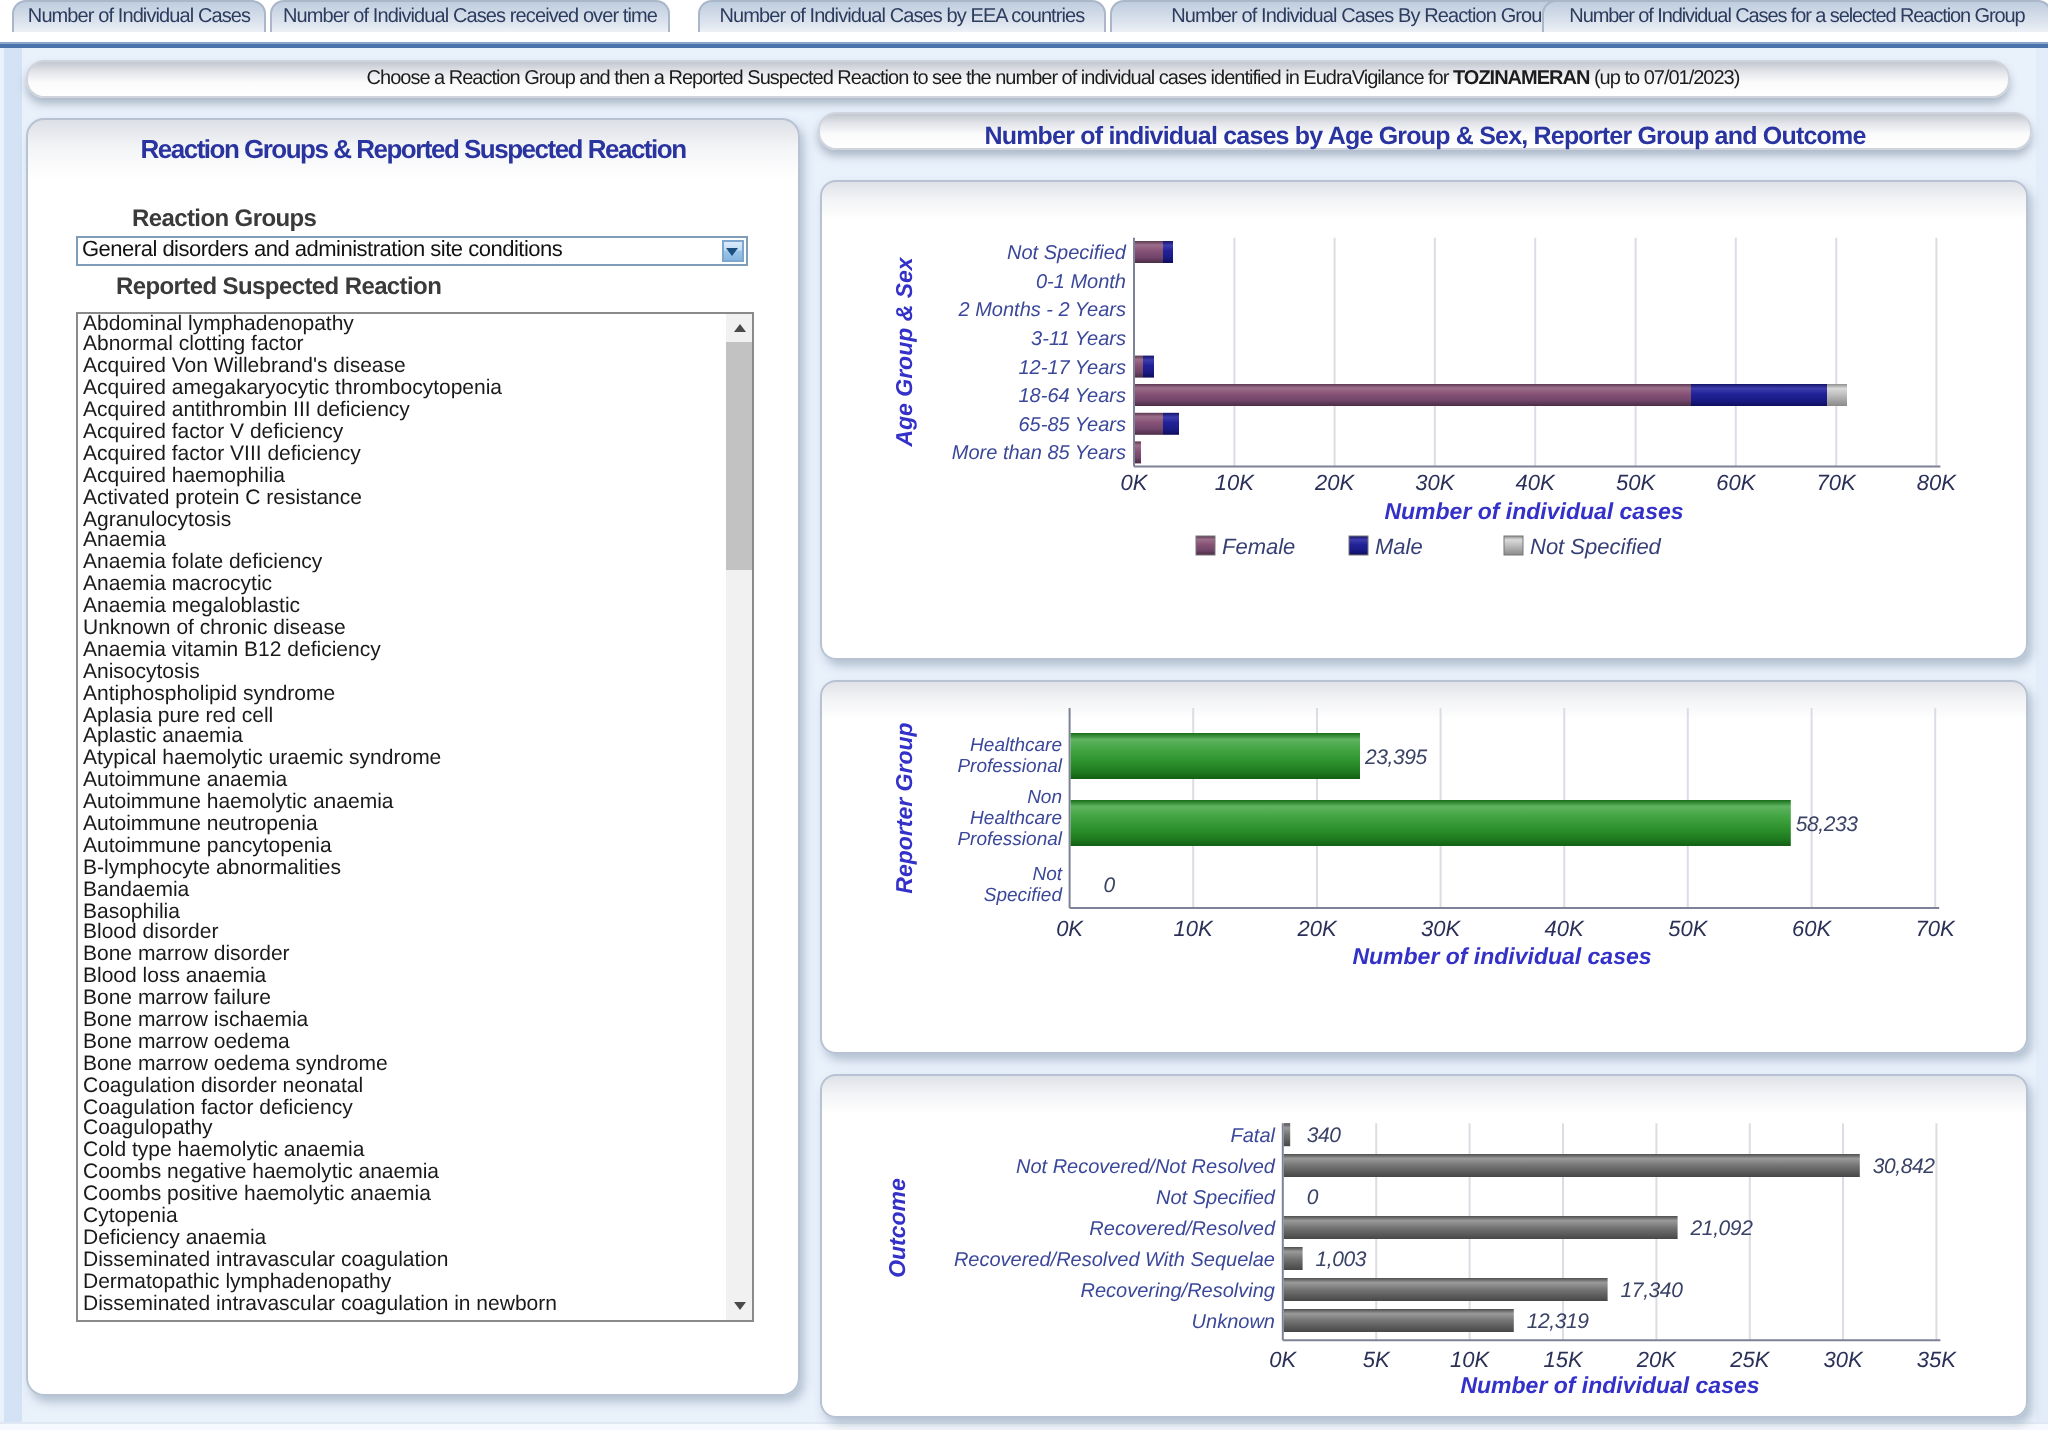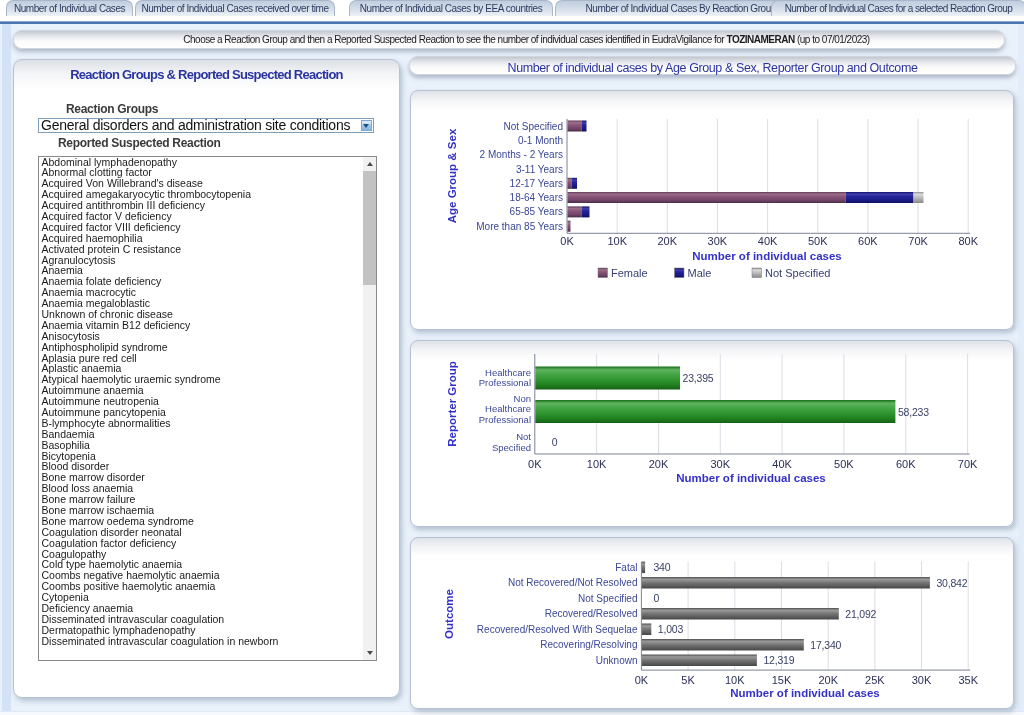--- a/index.html
+++ b/index.html
@@ -5,36 +5,36 @@
 html,body { width:1024px; height:715px; overflow:hidden; }
 body { font-family:"Liberation Sans", sans-serif; background:#e9f1fb; position:relative; }
 #lstrip { position:absolute; left:2px; top:23px; width:9px; height:692px; background:#d3e2f4; }
 #rstrip { position:absolute; left:1018px; top:23px; width:6px; height:692px; background:#e3edf9; }
 #bstrip { position:absolute; left:0; top:710.5px; width:1024px; height:4.5px; background:#f6f9fd; border-top:1px solid #e0e9f3; }
 #tabbar { position:absolute; left:0; top:0; width:1024px; height:21px; background:#fff; }
 .tab { position:absolute; top:0; height:16px; background:linear-gradient(180deg,#bfcddf 0%,#ccd7e5 30%,#dde4ee 70%,#eef2f7 100%); border:1px solid #a9b7c9; border-bottom:none; border-radius:7px 7px 0 0; color:#2c3c5e; font-size:10px; letter-spacing:-0.45px; line-height:16px; text-align:center; white-space:nowrap; overflow:hidden; }
 #tabline { position:absolute; left:0; top:21px; width:1024px; height:2.5px; background:#4c74ac; border-top:1px solid #8aa7cd; }
 .gbar { position:absolute; height:19px; background:linear-gradient(180deg,#c3c7cf 0%,#e4e6eb 30%,#fbfbfc 60%,#ffffff 100%); border:1px solid #d0d5dd; border-radius:9px; box-shadow:0 3px 4px rgba(125,140,160,.55); text-align:center; }
 #choosebar { left:13px; top:29.5px; width:992px; padding-left:35px; font-size:10px; letter-spacing:-0.5px; line-height:18px; color:#1c1c1c; white-space:nowrap; }
-#hdrbar { left:409px; top:56px; width:607px; height:19px; font-size:12.5px; letter-spacing:-0.4px; line-height:22px; font-weight:normal; color:#2a34a0; }
+#hdrbar { left:409px; top:56px; width:607px; height:19px; font-size:12.5px; letter-spacing:-0.4px; line-height:22px; font-weight:bold; color:#2a34a0; }
 #leftpanel { position:absolute; left:13px; top:59px; width:387px; height:639px; background:linear-gradient(180deg,#dcdfe5 0%,#f4f5f7 14px,#ffffff 30px); border:1px solid #b7c3d3; border-radius:9px; box-shadow:2px 3px 5px rgba(125,145,168,.5); }
 #lptitle { position:absolute; left:0; top:7px; width:100%; text-align:center; font-size:13px; letter-spacing:-0.75px; font-weight:bold; color:#2a34a0; }
 .flbl { position:absolute; left:24px; font-size:12px; letter-spacing:-0.3px; font-weight:bold; color:#3a3a3a; }
-#selbox { position:absolute; left:24px; top:58px; width:336px; height:14.5px; background:#fff; border:1px solid #7f9db9; font-size:14px; letter-spacing:-0.25px; line-height:12.5px; color:#111; padding-left:2px; white-space:nowrap; }
+#selbox { position:absolute; left:24px; top:58px; width:336px; height:14.5px; background:#fff; border:1px solid #7f9db9; font-size:11px; letter-spacing:-0.25px; line-height:12.5px; color:#111; padding-left:2px; white-space:nowrap; }
 #selarrow { position:absolute; right:1px; top:1px; width:11.5px; height:10.5px; background:linear-gradient(180deg,#dcebfa 0%,#c0dcf3 45%,#9cc5e8 50%,#88b6e0 100%); border:1px solid #7ea7cf; }
 #selarrow:after { content:""; position:absolute; left:1.8px; top:3.2px; border-left:3.4px solid transparent; border-right:3.4px solid transparent; border-top:4.6px solid #1c4f7e; }
 #listbox { position:absolute; left:24px; top:95.5px; width:339px; height:505px; background:#fff; border:1px solid #8a8a8a; overflow:hidden; }
 .li { height:10.9px; font-size:10.5px; line-height:10.9px; color:#1a1a1a; padding-left:2.5px; white-space:nowrap; }
 #items { position:absolute; left:0; top:0; width:320px; }
 #sbar { position:absolute; right:0; top:0; width:13.5px; height:100%; background:#f1f1f1; }
 #sthumb { position:absolute; right:0; top:14.5px; width:13.5px; height:114px; background:#c2c2c2; }
 .sarrow { position:absolute; right:3.5px; width:0; height:0; border-left:3.5px solid transparent; border-right:3.5px solid transparent; }
 #sup { top:5px; border-bottom:4.5px solid #4a4a4a; }
 #sdown { bottom:5px; border-top:4.5px solid #4a4a4a; }
-.panel { position:absolute; left:410px; width:604px; background:linear-gradient(180deg,#dfe2e7 0%,#f3f4f6 9px,#ffffff 19px); border:1px solid #b7c3d3; border-radius:8px; box-shadow:2px 3px 5px rgba(125,145,168,.5); overflow:hidden; }
+.panel { position:absolute; left:410px; width:604px; background:linear-gradient(180deg,#dfe2e7 0%,#f3f4f6 9px,#ffffff 19px); border:1px solid #b7c3d3; border-radius:8px; box-shadow:2px 3px 5px rgba(125,145,168,.5); overflow:hidden;font-style:italic; }
 #p1 { top:89.5px; height:240.5px; }
 #p2 { top:340px; height:187px; }
 #p3 { top:537px; height:172px; }
 svg { display:block; }
 .grid { stroke:#dcdce4; stroke-width:1; }
 .axis { stroke:#7d8296; stroke-width:1; }
 .cat { font-size:10px; fill:#3b4899; }
 .cat2 { font-size:9.5px; fill:#3b4899; }
 .tick { font-size:11px; fill:#2b3058; }
 .xtitle { font-size:11.5px; font-weight:bold; fill:#3431c9; }
@@ -76,31 +76,32 @@
 <div class="li">Anaemia macrocytic</div>
 <div class="li">Anaemia megaloblastic</div>
 <div class="li">Unknown of chronic disease</div>
 <div class="li">Anaemia vitamin B12 deficiency</div>
 <div class="li">Anisocytosis</div>
 <div class="li">Antiphospholipid syndrome</div>
 <div class="li">Aplasia pure red cell</div>
 <div class="li">Aplastic anaemia</div>
 <div class="li">Atypical haemolytic uraemic syndrome</div>
 <div class="li">Autoimmune anaemia</div>
+<div class="li">Autoimmune haemolytic anaemia</div>
 <div class="li">Autoimmune neutropenia</div>
 <div class="li">Autoimmune pancytopenia</div>
 <div class="li">B-lymphocyte abnormalities</div>
 <div class="li">Bandaemia</div>
 <div class="li">Basophilia</div>
-<div class="li">Bicytopenia</div>
 <div class="li">Blood disorder</div>
 <div class="li">Bone marrow disorder</div>
 <div class="li">Blood loss anaemia</div>
 <div class="li">Bone marrow failure</div>
 <div class="li">Bone marrow ischaemia</div>
+<div class="li">Bone marrow oedema</div>
 <div class="li">Bone marrow oedema syndrome</div>
 <div class="li">Coagulation disorder neonatal</div>
 <div class="li">Coagulation factor deficiency</div>
 <div class="li">Coagulopathy</div>
 <div class="li">Cold type haemolytic anaemia</div>
 <div class="li">Coombs negative haemolytic anaemia</div>
 <div class="li">Coombs positive haemolytic anaemia</div>
 <div class="li">Cytopenia</div>
 <div class="li">Deficiency anaemia</div>
 <div class="li">Disseminated intravascular coagulation</div>

